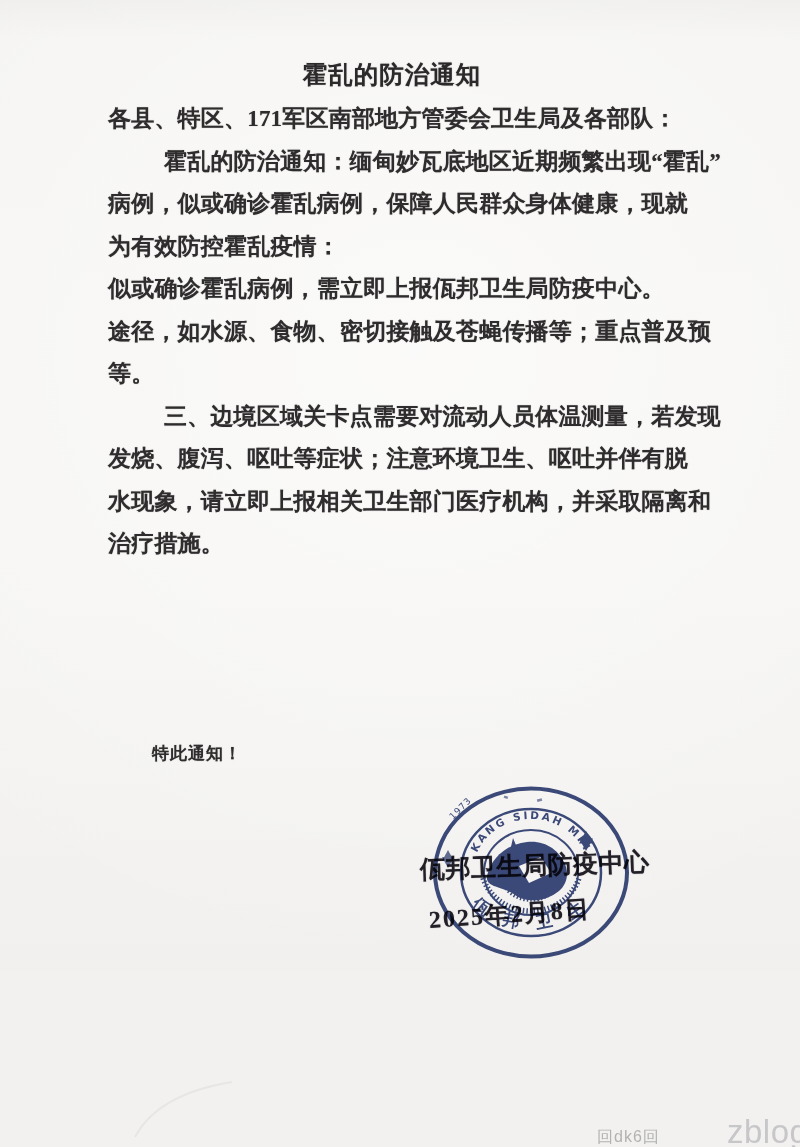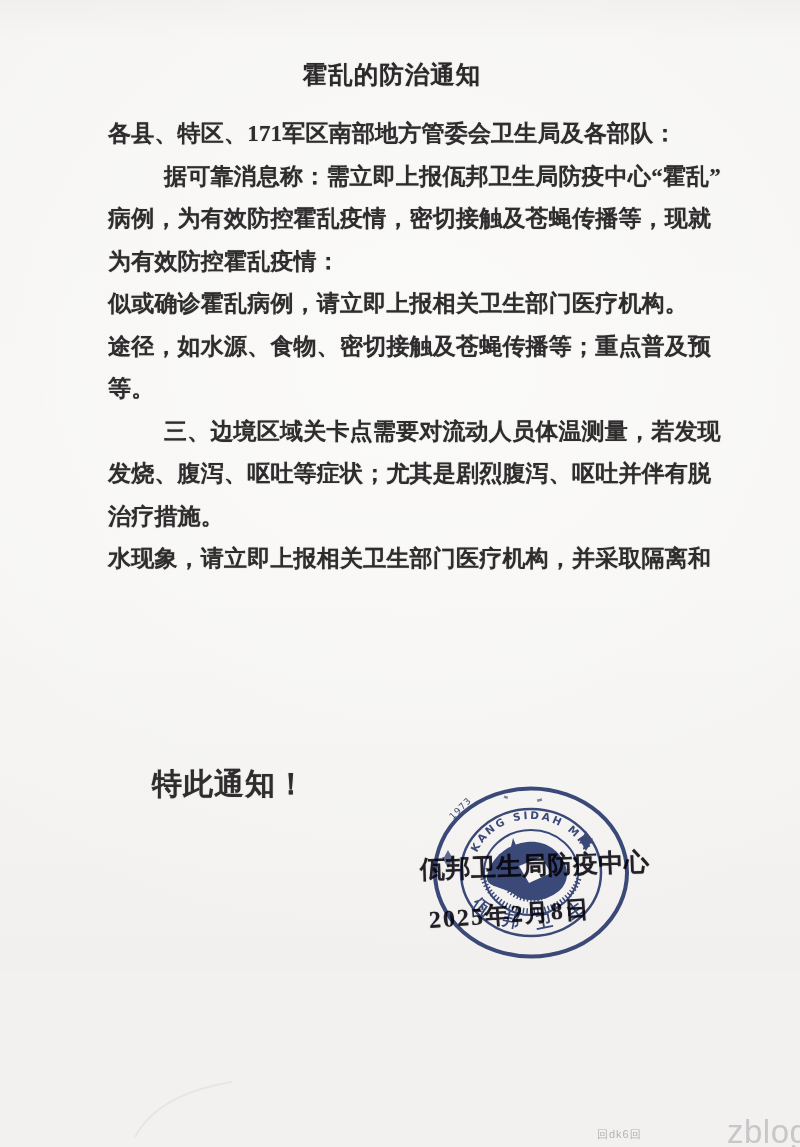--- a/index.html
+++ b/index.html
@@ -14,32 +14,32 @@
       radial-gradient(120% 90% at 52% 36%, rgba(255,255,255,.55), rgba(255,255,255,0) 72%),
       linear-gradient(180deg,#eeedeb 0%,#f5f4f2 4%,#f6f5f3 58%,#f1f0ee 100%);
   }
   .title{
     position:absolute;left:0;top:58px;width:784px;margin:0;
     text-align:center;font-size:24.5px;font-weight:700;color:#2b292a;
     letter-spacing:1px;
     text-shadow:0 0 1px rgba(43,41,42,.5);
   }
   .body-block{
-    position:absolute;left:108px;top:113px;width:612px;
+    position:absolute;left:108px;top:98px;width:612px;
     color:#2e2c2d;
     text-shadow:0 0 1px rgba(46,44,45,.45);
   }
   .line{
     height:42.5px;line-height:42.5px;font-size:23px;
     letter-spacing:.2px;white-space:nowrap;font-weight:600;
   }
   .line.indent{padding-left:56px;}
   .closing{
-    position:absolute;left:152px;top:764px;
-    font-size:30px;font-weight:600;color:#2e2c2d;
+    position:absolute;left:152px;top:742px;
+    font-size:17px;font-weight:600;color:#2e2c2d;
     letter-spacing:1px;text-shadow:0 0 1px rgba(46,44,45,.45);
   }
   .seal-svg{
     position:absolute;left:425px;top:780px;width:212px;height:186px;
     filter:blur(.7px);opacity:.93;
   }
   .issuer{
     position:absolute;left:420px;top:853px;
     font-size:25px;font-weight:700;color:#232029;
     letter-spacing:.5px;white-space:nowrap;
@@ -50,48 +50,48 @@
     position:absolute;left:429px;top:904px;
     font-size:24px;font-weight:700;color:#232029;
     letter-spacing:2px;white-space:nowrap;
     transform:rotate(-4deg);transform-origin:left center;
     mix-blend-mode:multiply;text-shadow:0 0 1px rgba(35,32,41,.5);
   }
   .crease-svg{position:absolute;left:0;top:0;width:800px;height:1147px;pointer-events:none;}
   .tiny-mark{
     position:absolute;left:597px;top:1127px;
     font-family:"Liberation Sans","DejaVu Sans",sans-serif;
-    font-size:11px;color:#b2b2b2;letter-spacing:1px;filter:blur(.5px);
+    font-size:16px;color:#b2b2b2;letter-spacing:1px;filter:blur(.5px);
   }
   .zblog{
     position:absolute;left:727px;top:1113px;
     font-family:"Liberation Sans","DejaVu Sans",sans-serif;
     font-size:33px;font-weight:300;color:#c7c7c9;letter-spacing:.5px;
   }
   .seal-text{font-family:"DejaVu Sans","Liberation Sans",sans-serif;}
 </style>
 </head>
 <body>
 
 <div class="page">
 
   <h1 class="title">霍乱的防治通知</h1>
 
   <div class="body-block">
       <div class="line">各县、特区、171军区南部地方管委会卫生局及各部队：</div>
-      <div class="line indent">据可靠消息称：需立即上报佤邦卫生局防疫中心“霍乱”</div>
-      <div class="line">病例，为有效防控霍乱疫情，密切接触及苍蝇传播等，现就</div>
+      <div class="line indent">霍乱的防治通知：缅甸妙瓦底地区近期频繁出现“霍乱”</div>
+      <div class="line">病例，似或确诊霍乱病例，保障人民群众身体健康，现就</div>
       <div class="line">为有效防控霍乱疫情：</div>
-      <div class="line">似或确诊霍乱病例，请立即上报相关卫生部门医疗机构。</div>
+      <div class="line">似或确诊霍乱病例，需立即上报佤邦卫生局防疫中心。</div>
       <div class="line">途径，如水源、食物、密切接触及苍蝇传播等；重点普及预</div>
       <div class="line">等。</div>
       <div class="line indent">三、边境区域关卡点需要对流动人员体温测量，若发现</div>
-      <div class="line">发烧、腹泻、呕吐等症状；尤其是剧烈腹泻、呕吐并伴有脱</div>
+      <div class="line">发烧、腹泻、呕吐等症状；注意环境卫生、呕吐并伴有脱</div>
+      <div class="line">水现象，请立即上报相关卫生部门医疗机构，并采取隔离和</div>
       <div class="line">治疗措施。</div>
-      <div class="line">水现象，请立即上报相关卫生部门医疗机构，并采取隔离和</div>
     </div>
 
   <div class="closing">特此通知！</div>
 
   <svg class="seal-svg" viewBox="0 0 212 186" aria-hidden="true">
     <g fill="none" stroke="#2e3d6f">
       <ellipse cx="106" cy="92.5" rx="96" ry="84" stroke-width="4"></ellipse>
       <ellipse cx="106" cy="92.5" rx="70" ry="63.5" stroke-width="2.5"></ellipse>
       <ellipse cx="106" cy="92.5" rx="47" ry="42.5" stroke-width="2"></ellipse>
       <path d="M58,98 A50,46 0 0 0 154,98" stroke-width="5.5" stroke-dasharray="1.5 2.1"></path>

